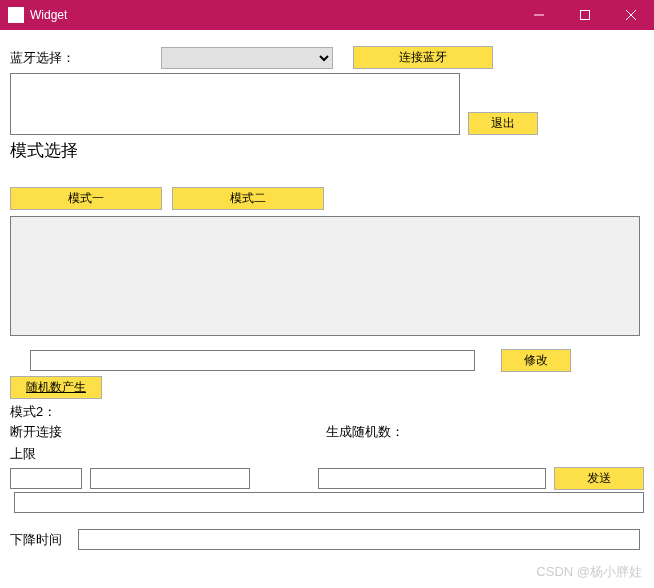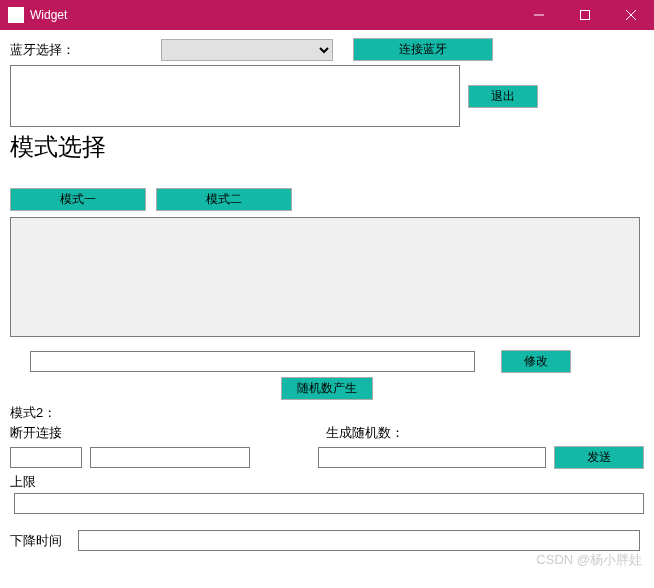--- a/index.html
+++ b/index.html
@@ -28,56 +28,56 @@
     }
     .titlebar-title { font-size: 12px; }
     .win-controls { display: flex; }
     .win-btn {
       width: 46px; height: 30px;
       display: flex; align-items: center; justify-content: center;
       color: #fff;
       font-size: 10px;
     }
     .content {
-      padding: 8px 10px;
+      padding: 16px 10px;
       position: relative;
     }
     .row { display: flex; align-items: center; margin-bottom: 4px; gap: 4px; }
     .label { font-size: 13px; }
     select.combo {
       width: 172px; height: 22px;
       background: #e1e1e1;
       border: 1px solid #adadad;
     }
     .btn {
-      background: #14b8a6;
+      background: #fde047;
       border: 1px solid #adadad;
       height: 23px;
       font-size: 12px;
       font-family: inherit;
       cursor: pointer;
       padding: 0 8px;
     }
     .btn-wide { width: 140px; }
     .btn-sm { width: 70px; }
     textarea.big {
       width: 450px; height: 62px;
       border: 1px solid #7a7a7a;
       resize: none;
       font-family: inherit;
       font-size: 12px;
     }
     .side-btns { display: flex; flex-direction: column; gap: 8px; margin-left: 4px; }
     .heading {
-      font-size: 24px;
+      font-size: 17px;
       font-family: "SimSun", serif;
       margin-top: 4px;
       margin-bottom: 2px;
     }
-    .btn-mode { width: 136px; height: 23px; }
+    .btn-mode { width: 152px; height: 23px; }
     .btn-switch { width: 248px; height: 23px; margin-left: 4px; margin-bottom: 4px; }
     textarea.mode1-area {
       width: 630px; height: 120px;
       border: 1px solid #7a7a7a;
       background: #f0f0f0;
       resize: none;
       font-family: inherit;
     }
     input[type="text"].line {
       height: 21px;
@@ -86,21 +86,21 @@
       font-size: 12px;
       padding: 0 2px;
     }
     .w445 { width: 445px; }
     .w70 { width: 72px; }
     .w160 { width: 160px; }
     .spacer { flex: 1; }
     .watermark {
       position: absolute;
       right: 12px;
-      bottom: 19px;
+      bottom: 7px;
       color: #ccc;
       font-size: 13px;
       pointer-events: none;
     }
   </style>
 </head>
 <body>
 
 <div class="titlebar">
   <div class="titlebar-left">
@@ -131,21 +131,21 @@
 
   <div class="row">
     <span class="label">蓝牙选择：</span>
     <div style="width:78px;"></div>
     <select class="combo"></select>
     <div style="width:12px;"></div>
     <button class="btn btn-wide">连接蓝牙</button>
     <div style="width:10px;"></div>
   </div>
 
-  <div class="row" style="align-items:center;">
+  <div class="row" style="align-items:flex-end;">
     <textarea class="big" style=""></textarea>
     <div class="side-btns">
       <button class="btn btn-sm">退出</button>
     </div>
   </div>
 
   <div class="heading">模式选择</div>
 
   <div style="display:flex; align-items:flex-end;">
     <div style="display:flex; flex-direction:column;">
@@ -160,44 +160,44 @@
 
 
   <textarea class="mode1-area" style="margin-top: 6px;"></textarea>
 
   <div class="row" style="margin-top:10px;margin-left:20px;">
     <input type="text" class="line w445" style="">
     <div style="width:18px;"></div>
     <button class="btn btn-sm">修改</button>
   </div>
 
-  <div class="row" style="justify-content:center; margin-top:3px;">
+  <div class="row" style="justify-content:flex-start; margin-top:3px;text-decoration:underline;">
     <button class="btn" style="width:92px;">随机数产生</button>
   </div>
 
   <div class="label">模式2：</div>
 
   <div class="row" style="margin-top:2px;">
     <span class="label" style="width:60px;">断开连接</span>
     <span style="width:248px;"></span>
     <span class="label">生成随机数：</span>
+  </div>
+
+  <div class="row" style="margin-top:2px;">
+    <span class="label" style="width:30px;">上限</span>
   </div>
 
   <div class="row">
     <input type="text" class="line w70" style="">
     <input type="text" class="line w160" style="margin-left: 4px;">
     <div style="width:60px;"></div>
     <input type="text" class="line" style="width: 230px;">
     <div class="spacer"></div>
     <button class="btn" style="width:90px;">发送</button>
   </div>
-
-  <div class="row" style="margin-top:2px;">
-    <span class="label" style="width:30px;">上限</span>
-  </div>
   <div class="row" style="margin-top:-2px;">
     <div style="width:0px;"></div>
     <input type="text" class="line" style="width: 630px;">
   </div>
 
   <div class="row" style="margin-top:16px;">
     <span class="label" style="width:64px;">下降时间</span>
     <input type="text" class="line" style="width: 562px;">
   </div>
 

